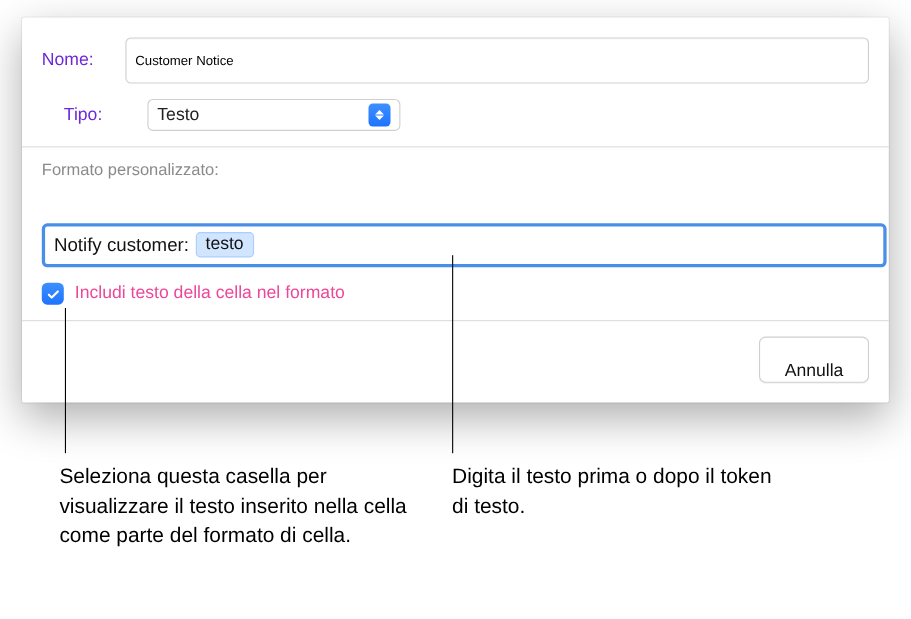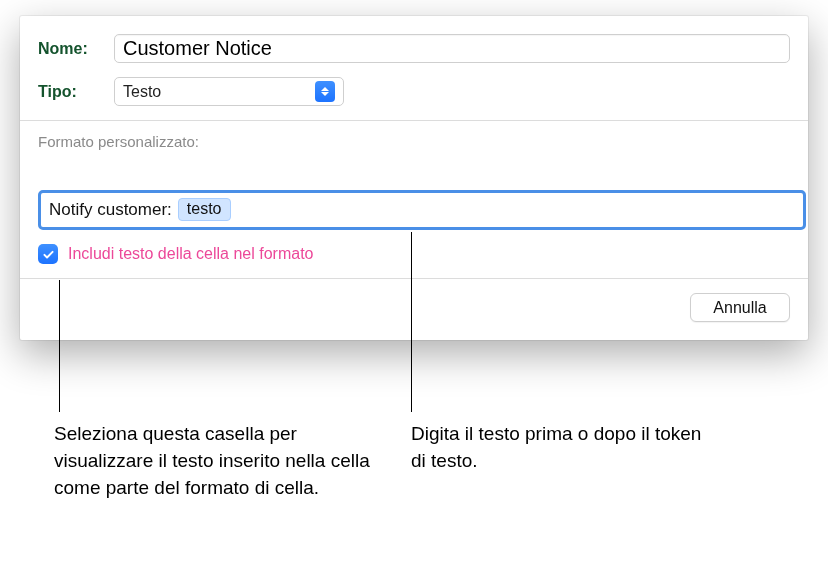--- a/index.html
+++ b/index.html
@@ -22,36 +22,35 @@
     box-shadow: 0 14px 40px rgba(0,0,0,0.32), 0 0 0 1px rgba(0,0,0,0.06);
   }
   .section-top {
     padding: 18px 18px 14px 18px;
   }
   .row {
     display: flex;
     align-items: center;
     margin-bottom: 14px;
   }
-  .row:last-child { margin-bottom: 0; }
+  .row:last-child { margin-bottom: 0; margin-left: 20px; }
   .row-label {
     width: 76px;
     text-align: left;
-    color: #14532d;
+    color: #6d28d9;
     font-size: 16px;
     padding-right: 4px;
-    font-weight: bold;
   }
   .text-input {
     flex: 1;
-    height: 29px;
+    height: 42px;
     border: 1px solid #cfcfcf;
     border-radius: 5px;
     padding: 3px 8px;
-    font-size: 20px;
+    font-size: 12px;
     background: #fff;
     box-shadow: inset 0 1px 1px rgba(0,0,0,0.04);
   }
   .select-wrap {
     position: relative;
     width: 230px;
   }
   .type-select {
     width: 100%;
     height: 29px;
@@ -145,25 +144,25 @@
   .cb svg path { stroke: #fff; stroke-width: 2.4; fill: none; stroke-linecap: round; stroke-linejoin: round; }
 
   .section-bot {
     padding: 14px 18px 18px 18px;
     display: flex;
     justify-content: flex-end;
     gap: 12px;
   }
   .btn {
     min-width: 100px;
-    height: 29px;
+    height: 42px;
     border-radius: 6px;
     font-size: 16px;
     display: flex;
-    align-items: center;
+    align-items: flex-end;
     justify-content: center;
     cursor: default;
   }
   .btn-cancel {
     background: #fff;
     border: 1px solid #cfcfcf;
     box-shadow: 0 1px 1px rgba(0,0,0,0.05);
     color: #111;
   }
   .btn-ok {

